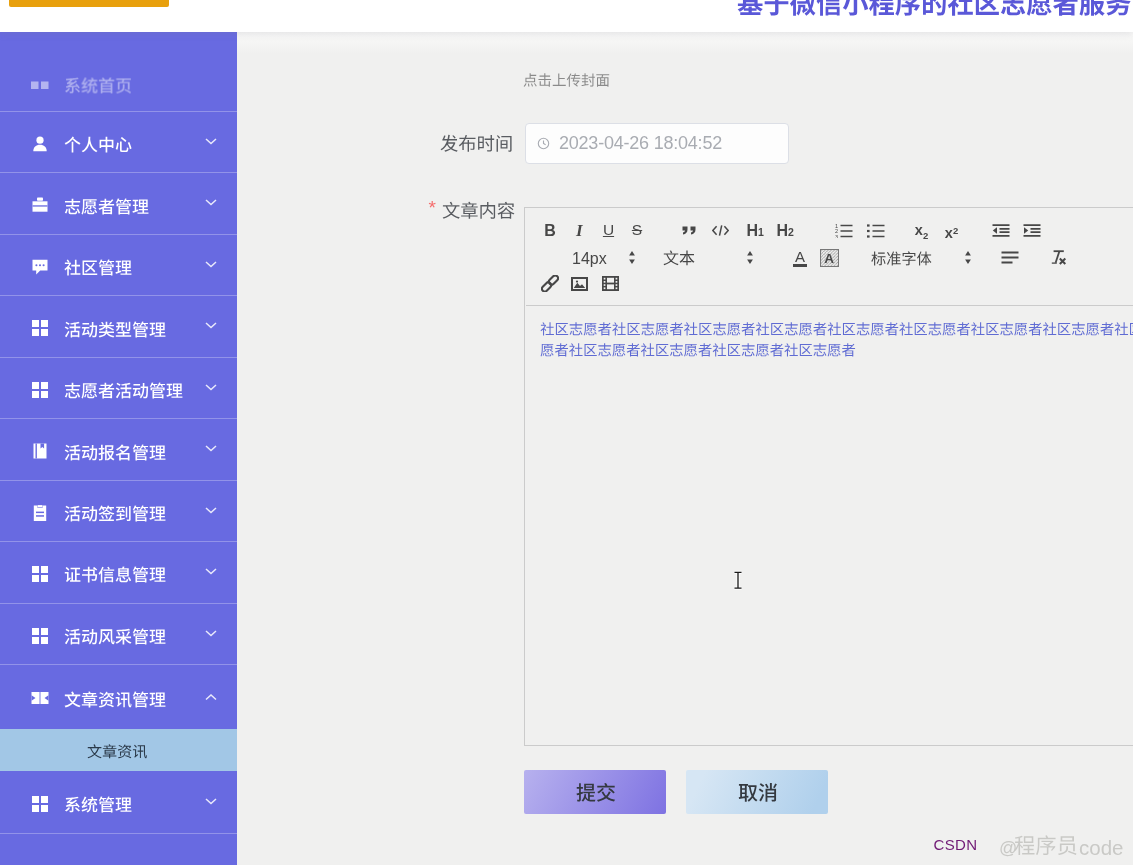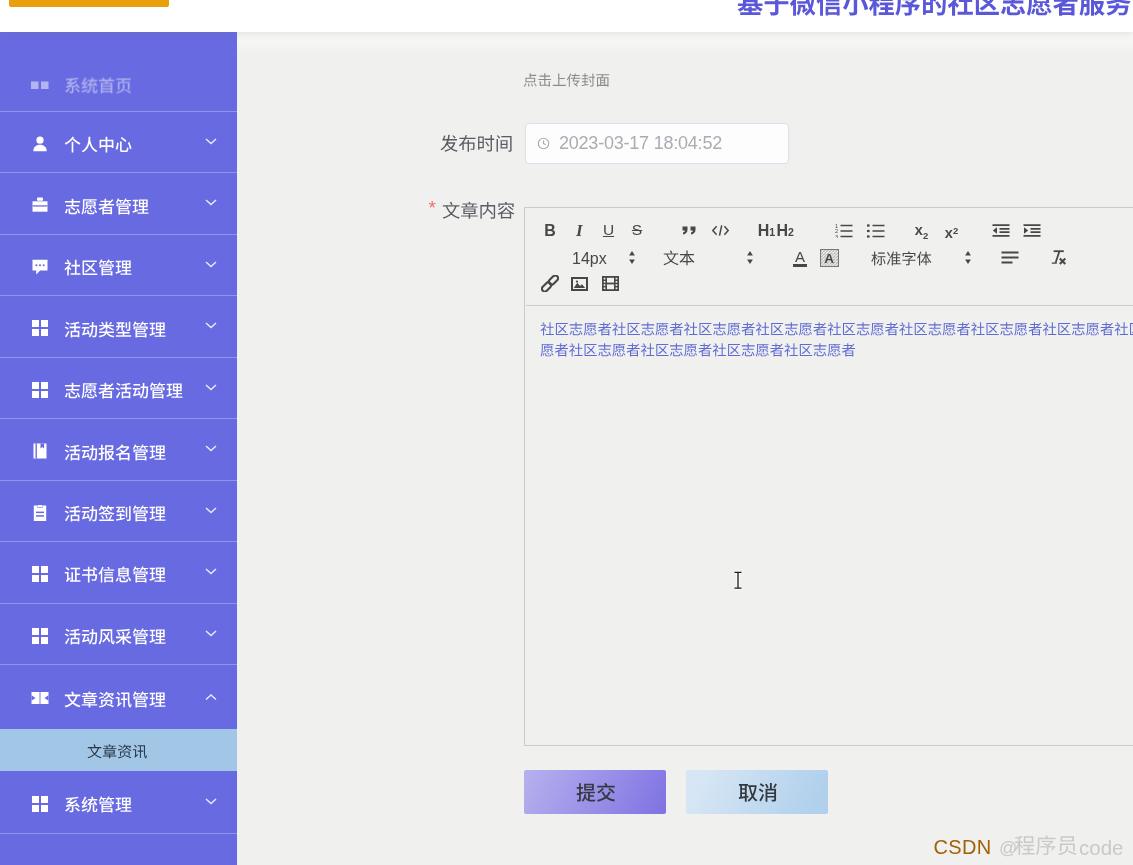--- a/index.html
+++ b/index.html
@@ -359,21 +359,21 @@
       <use href="#a5e03" xlink:href="#a5e03" x="1000"></use>
       <use href="#a65f6" xlink:href="#a65f6" x="2000"></use>
       <use href="#a95f4" xlink:href="#a95f4" x="3000"></use>
     </g>
   </svg>
 <div style="position:absolute;left:525px;top:123px;width:262px;height:39px;background:#fdfdfd;border:1px solid #dcdfe6;border-radius:4px"></div>
 <svg style="position:absolute;left:537px;top:137.3px" width="13" height="13" viewBox="0 0 14 14" fill="none" stroke="#a8abb2" stroke-width="1.2">
     <circle cx="7" cy="7" r="5.6"></circle>
     <path d="M7 3.8V7l2.3 1.4"></path>
   </svg>
-<div style="position:absolute;left:559px;top:132.6px;font-size:18px;letter-spacing:-0.22px;color:#a9acb2;font-family:'Liberation Sans',sans-serif">2023-03-17 18:04:52</div>
+<div style="position:absolute;left:559px;top:132.6px;font-size:18px;letter-spacing:-0.22px;color:#a9acb2;font-family:'Liberation Sans',sans-serif">2023-04-26 18:04:52</div>
 <div style="position:absolute;left:428.5px;top:196.8px;font-size:19px;color:#f56c6c;font-family:'Liberation Sans',sans-serif">*</div>
 <svg style="position:absolute;left:441.5px;top:198.6px;" width="77.2" height="22.9" viewBox="0 0 77.2 22.9">
     <g fill="#595c61" transform="translate(0,18.3) scale(0.018300,-0.018300)">
       <use href="#a6587" xlink:href="#a6587" x="0"></use>
       <use href="#a7ae0" xlink:href="#a7ae0" x="1000"></use>
       <use href="#a5185" xlink:href="#a5185" x="2000"></use>
       <use href="#a5bb9" xlink:href="#a5bb9" x="3000"></use>
     </g>
   </svg>
 <div style="position:absolute;left:524px;top:207px;width:941px;height:537px;border:1px solid #cbcbcb"></div>
@@ -385,21 +385,21 @@
 <svg style="position:absolute;left:682.0px;top:226.0px" width="14" height="9" viewBox="0 0 14 9">
     <path transform="rotate(180,7,4.5)" fill="#474747" d="M0.5 5.5 Q0.5 1.3 5 0.5 L5 2.4 Q3 2.8 3 4.4 L5.5 4.4 L5.5 8.5 L0.5 8.5 Z M8.5 5.5 Q8.5 1.3 13 0.5 L13 2.4 Q11 2.8 11 4.4 L13.5 4.4 L13.5 8.5 L8.5 8.5 Z"></path>
   </svg>
 <svg style="position:absolute;left:711.9px;top:225.0px" width="17" height="11" viewBox="0 0 17 11">
     <g stroke="#474747" stroke-width="1.5" fill="none">
       <path d="M4.6 1.2 L0.8 5.5 L4.6 9.8"></path>
       <path d="M12.4 1.2 L16.2 5.5 L12.4 9.8"></path>
       <path d="M9.7 0.4 L7.5 10.6"></path>
     </g>
   </svg>
-<div class="ti" style="left:746.5px;top:218.7px;width:40px;text-align:center;font-size:16px;line-height:23px;font-weight:bold">H<span style="font-size:10.5px">1</span></div>
+<div class="ti" style="left:746.5px;top:218.7px;width:40px;font-size:16px;line-height:23px;font-weight:bold">H<span style="font-size:10.5px">1</span></div>
 <div class="ti" style="left:776.5px;top:218.7px;width:40px;font-size:16px;line-height:23px;font-weight:bold">H<span style="font-size:10.5px">2</span></div>
 <svg style="position:absolute;left:835.3px;top:223.5px" width="18" height="14" viewBox="0 0 18 14">
     <g stroke="#474747" stroke-width="1.6">
       <path d="M5.5 1.5h12M5.5 7h12M5.5 12.5h12"></path>
     </g>
     <g fill="#474747" font-family="Liberation Sans" font-size="5.5">
       <text x="0" y="3.8">1</text>
       <text x="0" y="9.3">2</text>
       <text x="0" y="14.8">3</text>
     </g>
@@ -592,21 +592,21 @@
     </g>
   </svg>
 <svg style="position:absolute;left:731px;top:568px" width="14" height="24" viewBox="0 0 14 24">
 <g stroke="#fff" stroke-width="3.2" fill="none" opacity="0.85">
       <path d="M3.5 4.3h7M3.5 20.1h7M7 4.3v15.8"></path>
     </g>
 <g stroke="#1a1a1a" stroke-width="1.3" fill="none">
       <path d="M3.5 4.3h7M3.5 20.1h7M7 4.3v15.8"></path>
     </g>
   </svg>
-<div style="position:absolute;left:933.5px;top:836px;font-size:20px;letter-spacing:0.35px;color:#a16207;font-family:'Liberation Sans',sans-serif">CSDN</div>
+<div style="position:absolute;left:933.5px;top:836px;font-size:15px;letter-spacing:0.35px;color:#701a75;font-family:'Liberation Sans',sans-serif">CSDN</div>
 <div style="position:absolute;left:999px;top:838px;font-size:18px;color:#c9c9c6;font-family:'Liberation Sans',sans-serif">@</div>
 <svg style="position:absolute;left:1014px;top:832.2px;" width="67.9" height="26.6" viewBox="0 0 67.9 26.6">
     <g fill="#c9c9c6" transform="translate(0,21.3) scale(0.021300,-0.021300)">
       <use href="#a7a0b" xlink:href="#a7a0b" x="0"></use>
       <use href="#a5e8f" xlink:href="#a5e8f" x="1000"></use>
       <use href="#a5458" xlink:href="#a5458" x="2000"></use>
     </g>
   </svg>
 <div style="position:absolute;left:1079px;top:836px;font-size:20.5px;color:#c9c9c6;font-family:Liberation Sans, sans-serif">code</div>
 </body></html>

